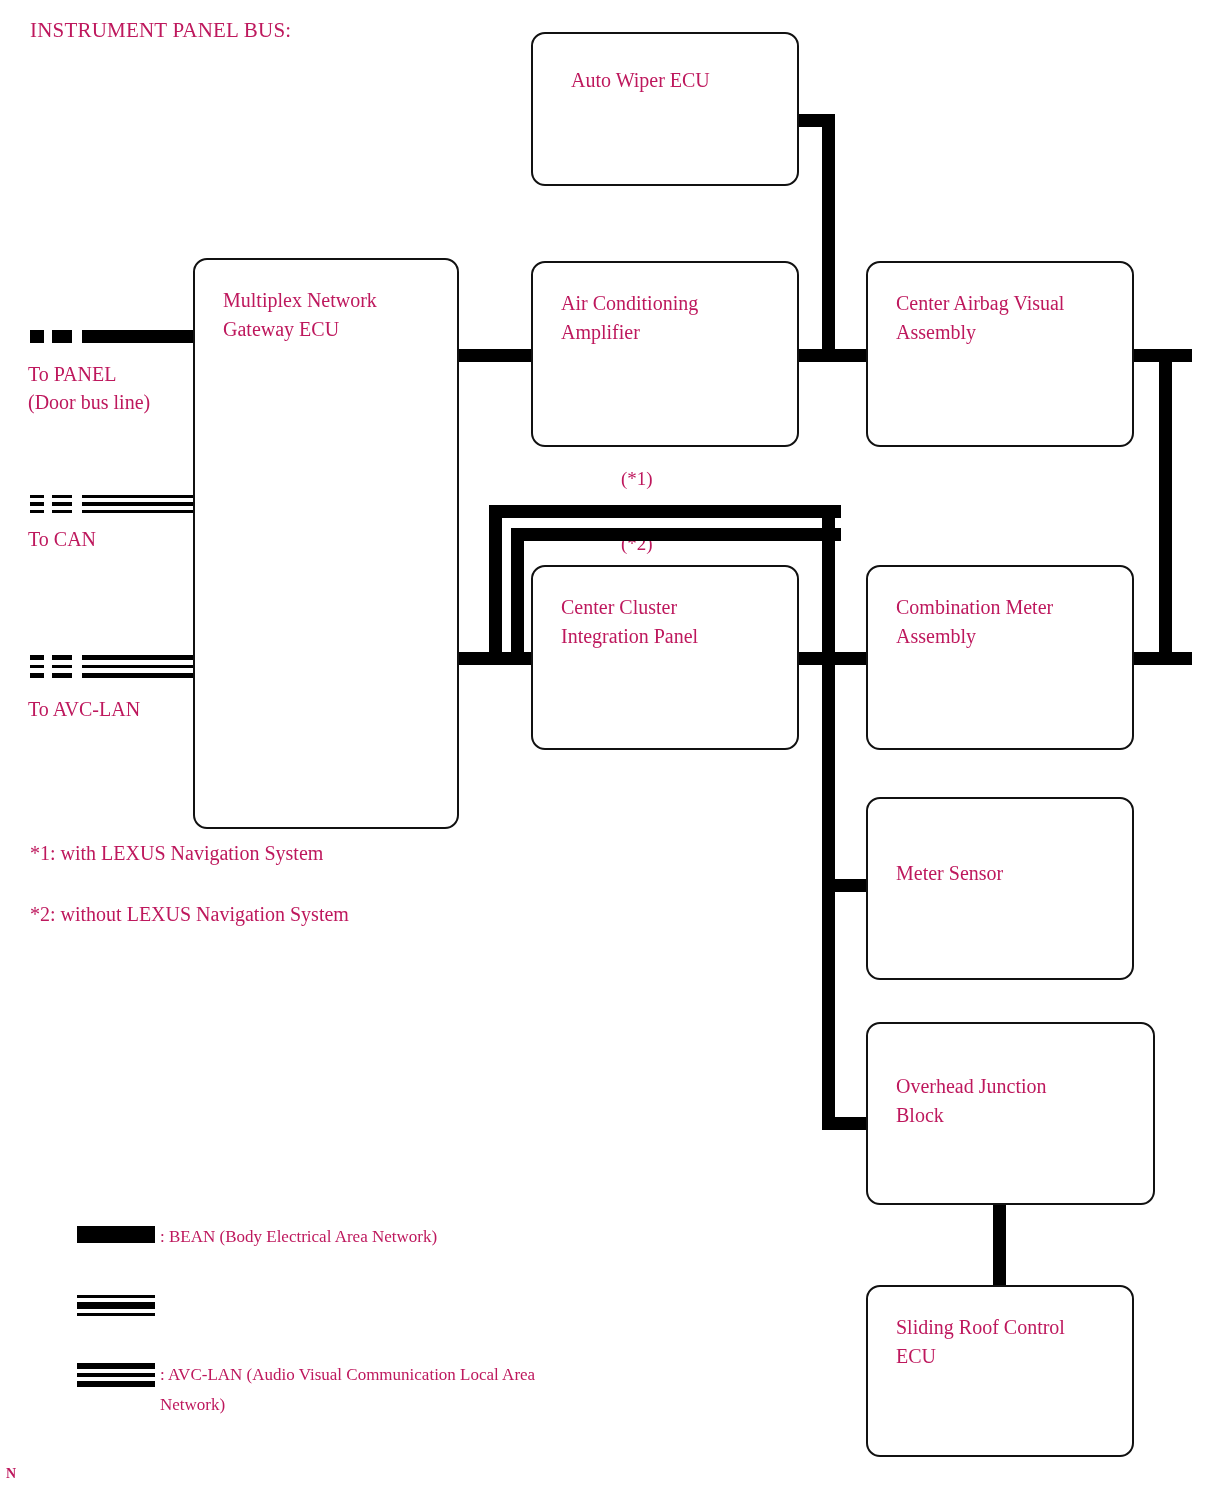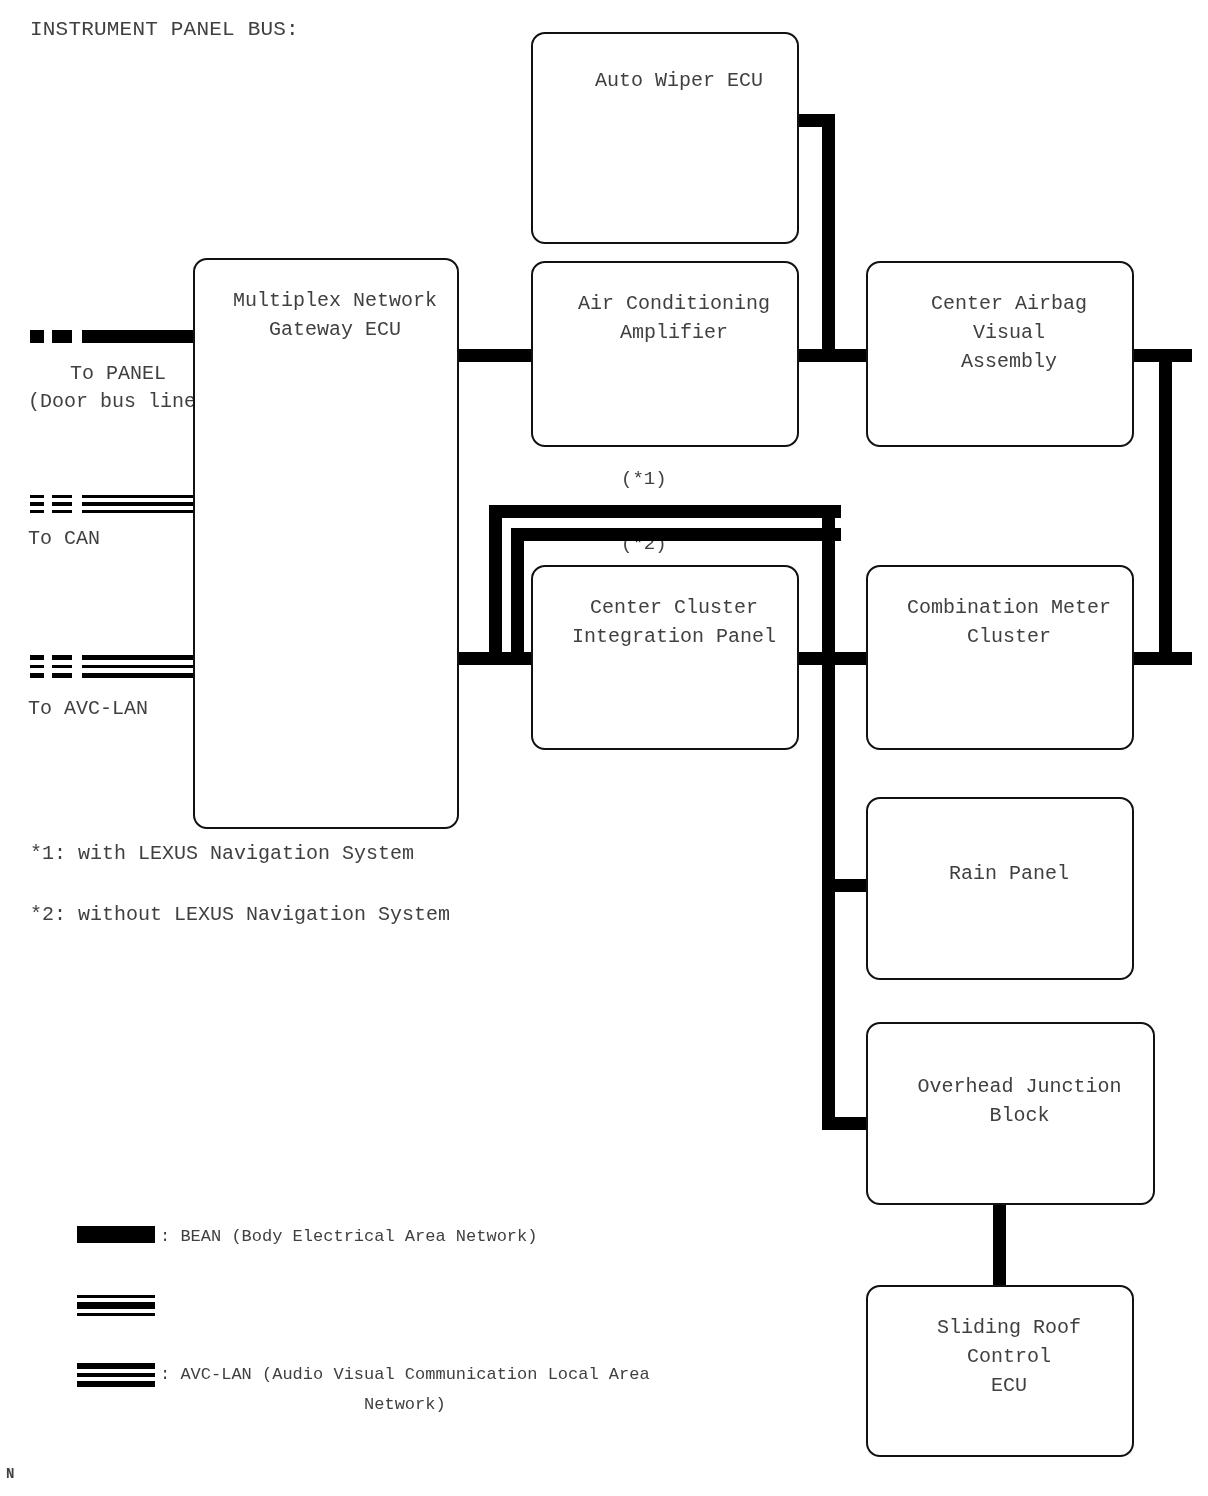--- a/index.html
+++ b/index.html
@@ -5,24 +5,23 @@
   html, body {
     margin: 0;
     padding: 0;
     background: #ffffff;
   }
   #page {
     position: relative;
     width: 1208px;
     height: 1496px;
     background: #ffffff;
-    font-family: Liberation Mono, monospace;
-    color: #404040;
+    font-family: Liberation Serif, serif;
+    color: #be185d;
     overflow: hidden;
-    text-align: center;
   }
 
   
   .title {
     position: absolute;
     left: 30px;
     top: 18px;
     font-size: 21px;
     letter-spacing: 0.2px;
     white-space: nowrap;
@@ -194,21 +193,21 @@
   <div class="bean-h" style="left:790px; top:652px; width:86px;"></div>
 
   <div class="bean-v" style="left:822px; top:505px; height:625px;"></div>
 
   <div class="bean-h" style="left:822px; top:879px; width:55px;"></div>
 
   <div class="bean-h" style="left:822px; top:1117px; width:55px;"></div>
 
   <div class="bean-v" style="left:993px; top:1202px; height:86px;"></div>
 
-  <div class="ecu" style="left:531px; top:32px; width:268px; height:212px;">
+  <div class="ecu" style="left:531px; top:32px; width:268px; height:154px;">
     <div class="ecu-label" style="left:38px; top:32px;">Auto Wiper ECU</div>
   </div>
 
   <div class="ecu" style="left:193px; top:258px; width:266px; height:571px;">
     <div class="ecu-label">Multiplex Network
 Gateway ECU</div>
   </div>
 
   <div class="ecu" style="left:531px; top:261px; width:268px; height:186px;">
     <div class="ecu-label">Air Conditioning
@@ -220,25 +219,25 @@
 Assembly</div>
   </div>
 
   <div class="ecu" style="left:531px; top:565px; width:268px; height:185px;">
     <div class="ecu-label">Center Cluster
 Integration Panel</div>
   </div>
 
   <div class="ecu" style="left:866px; top:565px; width:268px; height:185px;">
     <div class="ecu-label">Combination Meter
-Cluster</div>
+Assembly</div>
   </div>
 
   <div class="ecu" style="left:866px; top:797px; width:268px; height:183px;">
-    <div class="ecu-label" style="top:60px;">Rain Panel</div>
+    <div class="ecu-label" style="top:60px;">Meter Sensor</div>
   </div>
 
   <div class="ecu" style="left:866px; top:1022px; width:289px; height:183px;">
     <div class="ecu-label" style="top:48px;">Overhead Junction
 Block</div>
   </div>
 
   <div class="ecu" style="left:866px; top:1285px; width:268px; height:172px;">
     <div class="ecu-label">Sliding Roof Control
 ECU</div>

